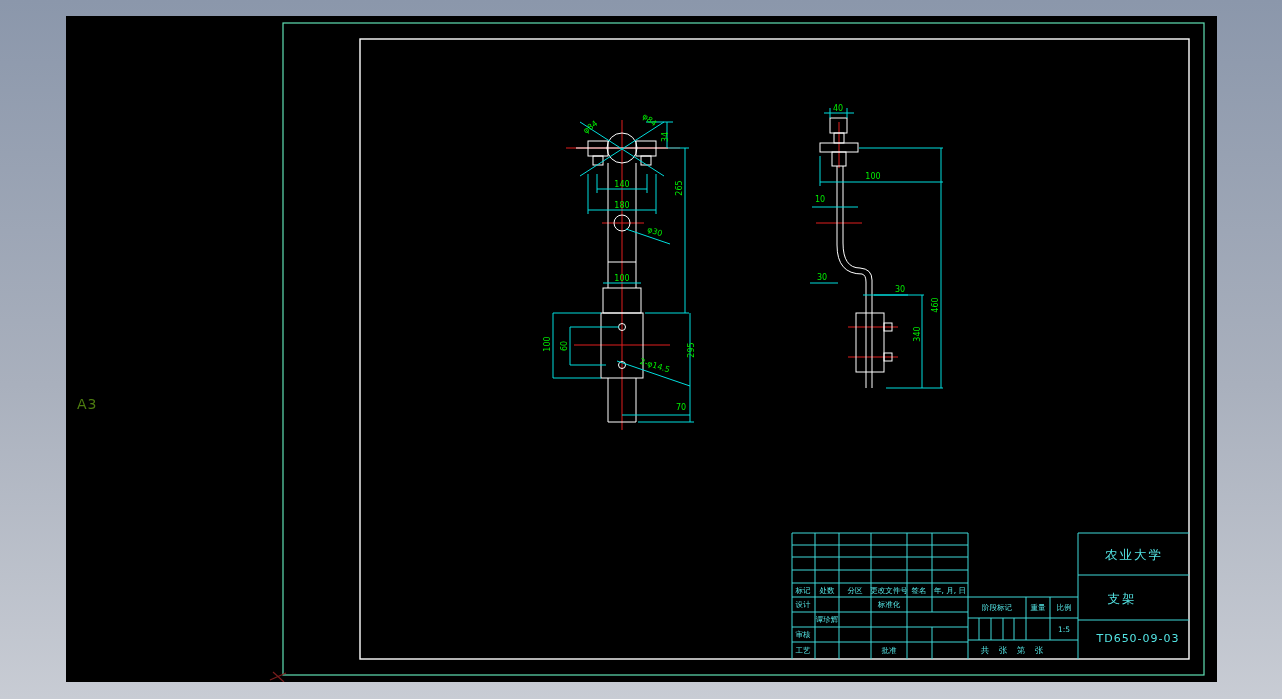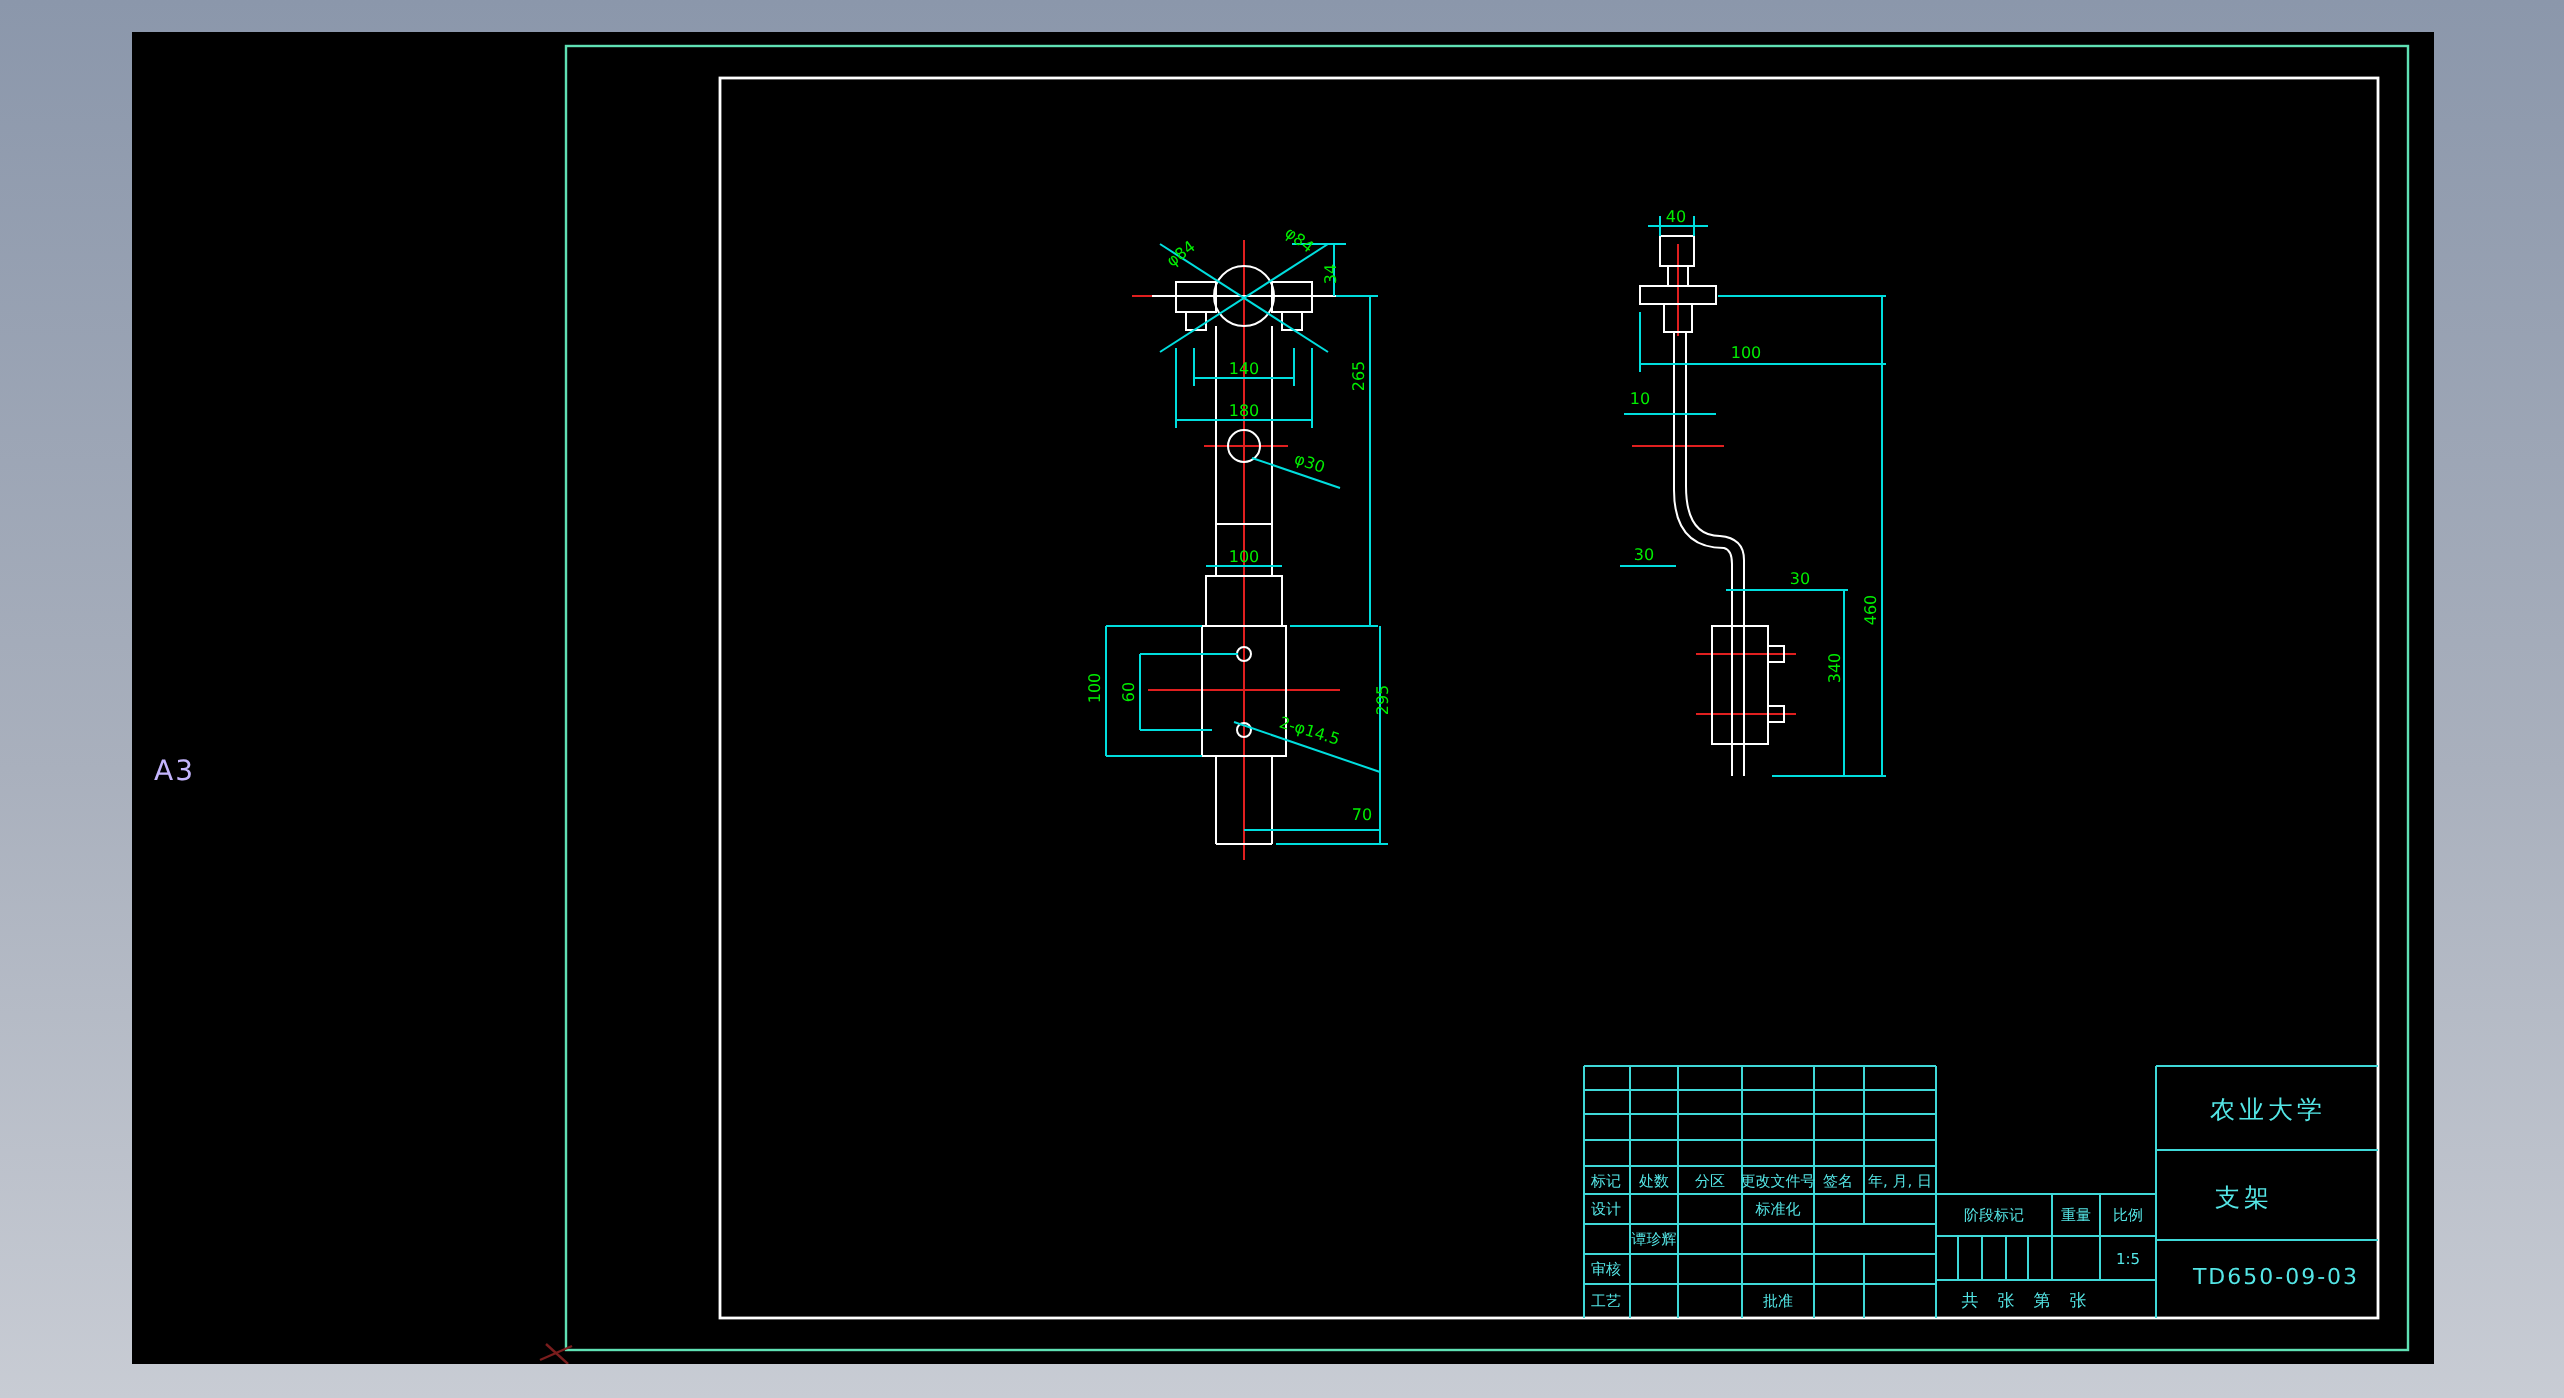--- a/index.html
+++ b/index.html
@@ -6,21 +6,21 @@
   body{
     width:1282px;height:699px;position:relative;overflow:hidden;
     background:linear-gradient(180deg,#8b97ab 0%,#a9b0bd 55%,#c8ccd4 100%);
     font-family:"DejaVu Sans",sans-serif;
   }
   .cad-canvas{
     position:absolute;left:66px;top:16px;width:1151px;height:666px;
     background:#000;
   }
   .sheet-size-label{
-    position:absolute;left:11px;top:362px;color:#c4b5fd;
+    position:absolute;left:11px;top:380px;color:#4d7c0f;
     font-size:14px;letter-spacing:1px;
   }
   svg{position:absolute;left:0;top:0;}
   .w{stroke:#ffffff;fill:none;stroke-width:1;}
   .w2{stroke:#ffffff;fill:none;stroke-width:1.4;}
   .c{stroke:#00dede;fill:none;stroke-width:1;}
   .r{stroke:#e01f1f;fill:none;stroke-width:1;}
   .tb{stroke:#3fd9d9;fill:none;stroke-width:1;}
   .frame-outer{stroke:#5fe0b4;fill:none;stroke-width:1.2;}
   .ucs{stroke:#7a1d1d;fill:none;stroke-width:1.2;}

